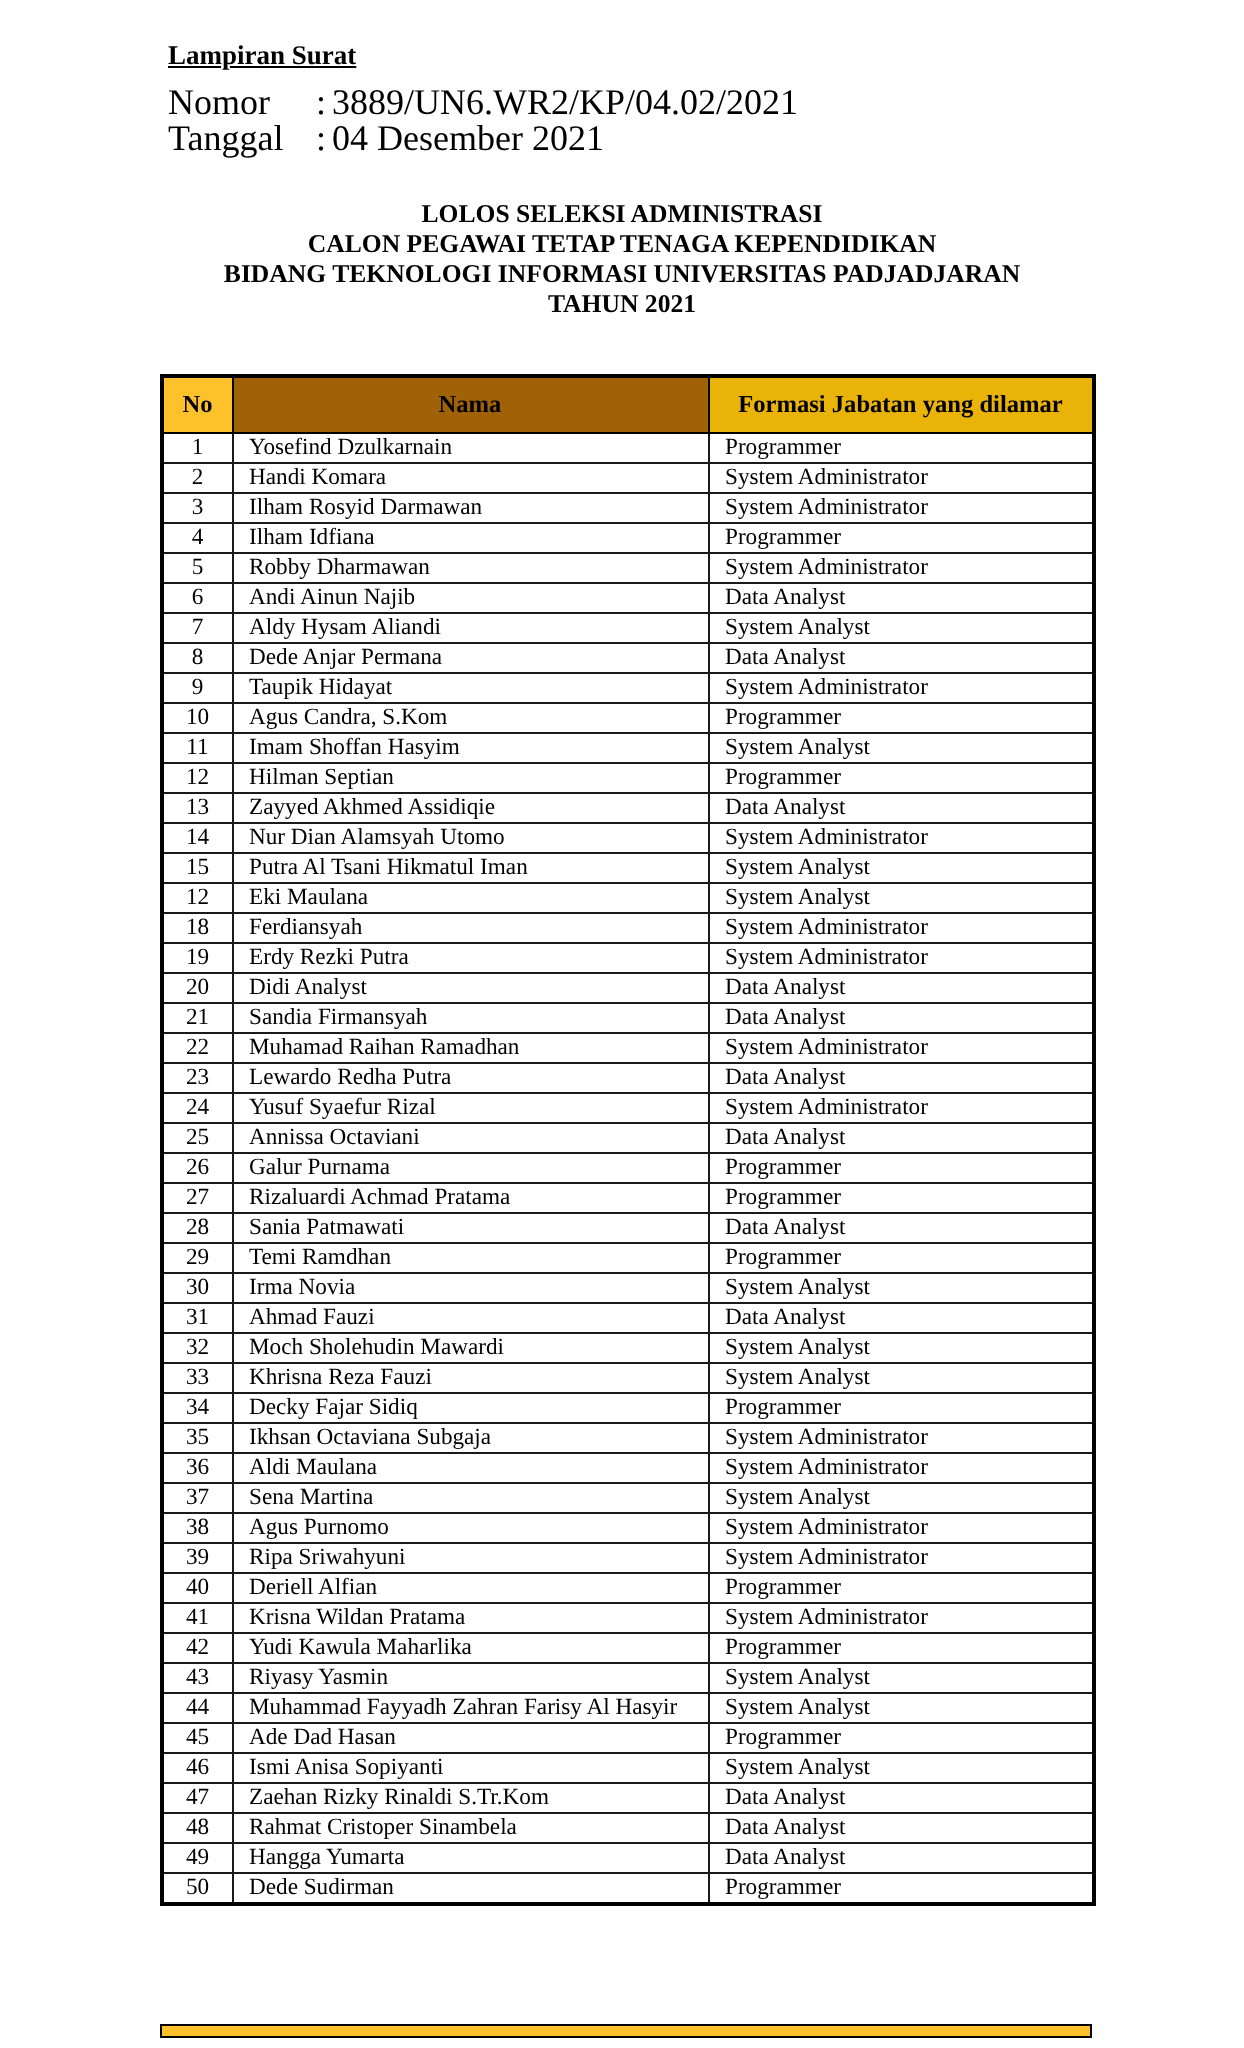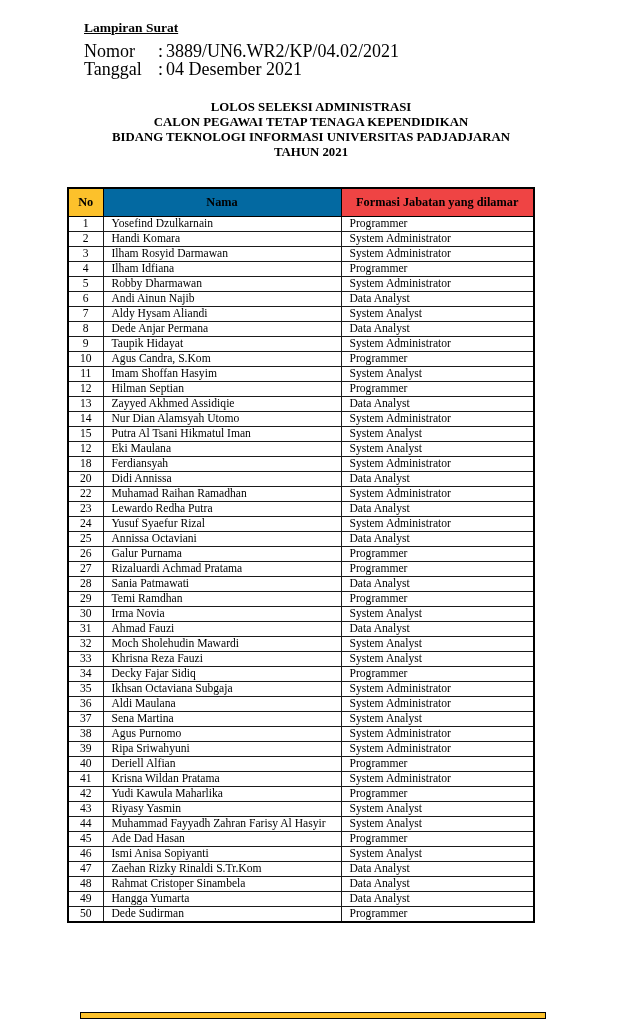--- a/index.html
+++ b/index.html
@@ -55,21 +55,21 @@
     top: 100px;
     text-align: center;
     font-size: 12.8px;
     font-weight: bold;
     line-height: 14.9px;
   }
 
   
   .roster-table {
     position: absolute;
-    left: 67px;
+    left: 80px;
     top: 187px;
     width: 466px;
     border-collapse: collapse;
     table-layout: fixed;
     font-size: 11.6px;
   }
   .roster-table col.c-no   { width: 35px; }
   .roster-table col.c-nama { width: 238px; }
   .roster-table col.c-form { width: 193px; }
 
@@ -133,22 +133,22 @@
 
   <table class="roster-table">
     <colgroup>
       <col class="c-no">
         <col class="c-nama">
         <col class="c-form">
     </colgroup>
     <thead>
       <tr>
         <th style="background-color: rgb(252, 193, 43);">No</th>
-        <th style="background-color: #0369a1; text-align: center;">Nama</th>
-        <th style="background-color: #ef4444;">Formasi Jabatan yang dilamar</th>
+        <th style="background-color: #a16207; text-align: center;">Nama</th>
+        <th style="background-color: #eab308;">Formasi Jabatan yang dilamar</th>
       </tr>
     </thead>
     <tbody>
         <tr>
           <td class="col-no">1</td>
           <td>Yosefind Dzulkarnain</td>
           <td>Programmer</td>
         </tr>
         <tr>
           <td class="col-no">2</td>
@@ -224,22 +224,32 @@
           <td class="col-no">12</td>
           <td>Eki Maulana</td>
           <td>System Analyst</td>
         </tr>
         <tr>
           <td class="col-no">18</td>
           <td>Ferdiansyah</td>
           <td>System Administrator</td>
         </tr>
         <tr>
+          <td class="col-no">19</td>
+          <td>Erdy Rezki Putra</td>
+          <td>System Administrator</td>
+        </tr>
+        <tr>
           <td class="col-no">20</td>
-          <td>Didi Annissa</td>
+          <td>Didi Analyst</td>
+          <td>Data Analyst</td>
+        </tr>
+        <tr>
+          <td class="col-no">21</td>
+          <td>Sandia Firmansyah</td>
           <td>Data Analyst</td>
         </tr>
         <tr>
           <td class="col-no">22</td>
           <td>Muhamad Raihan Ramadhan</td>
           <td>System Administrator</td>
         </tr>
         <tr>
           <td class="col-no">23</td>
           <td>Lewardo Redha Putra</td>

